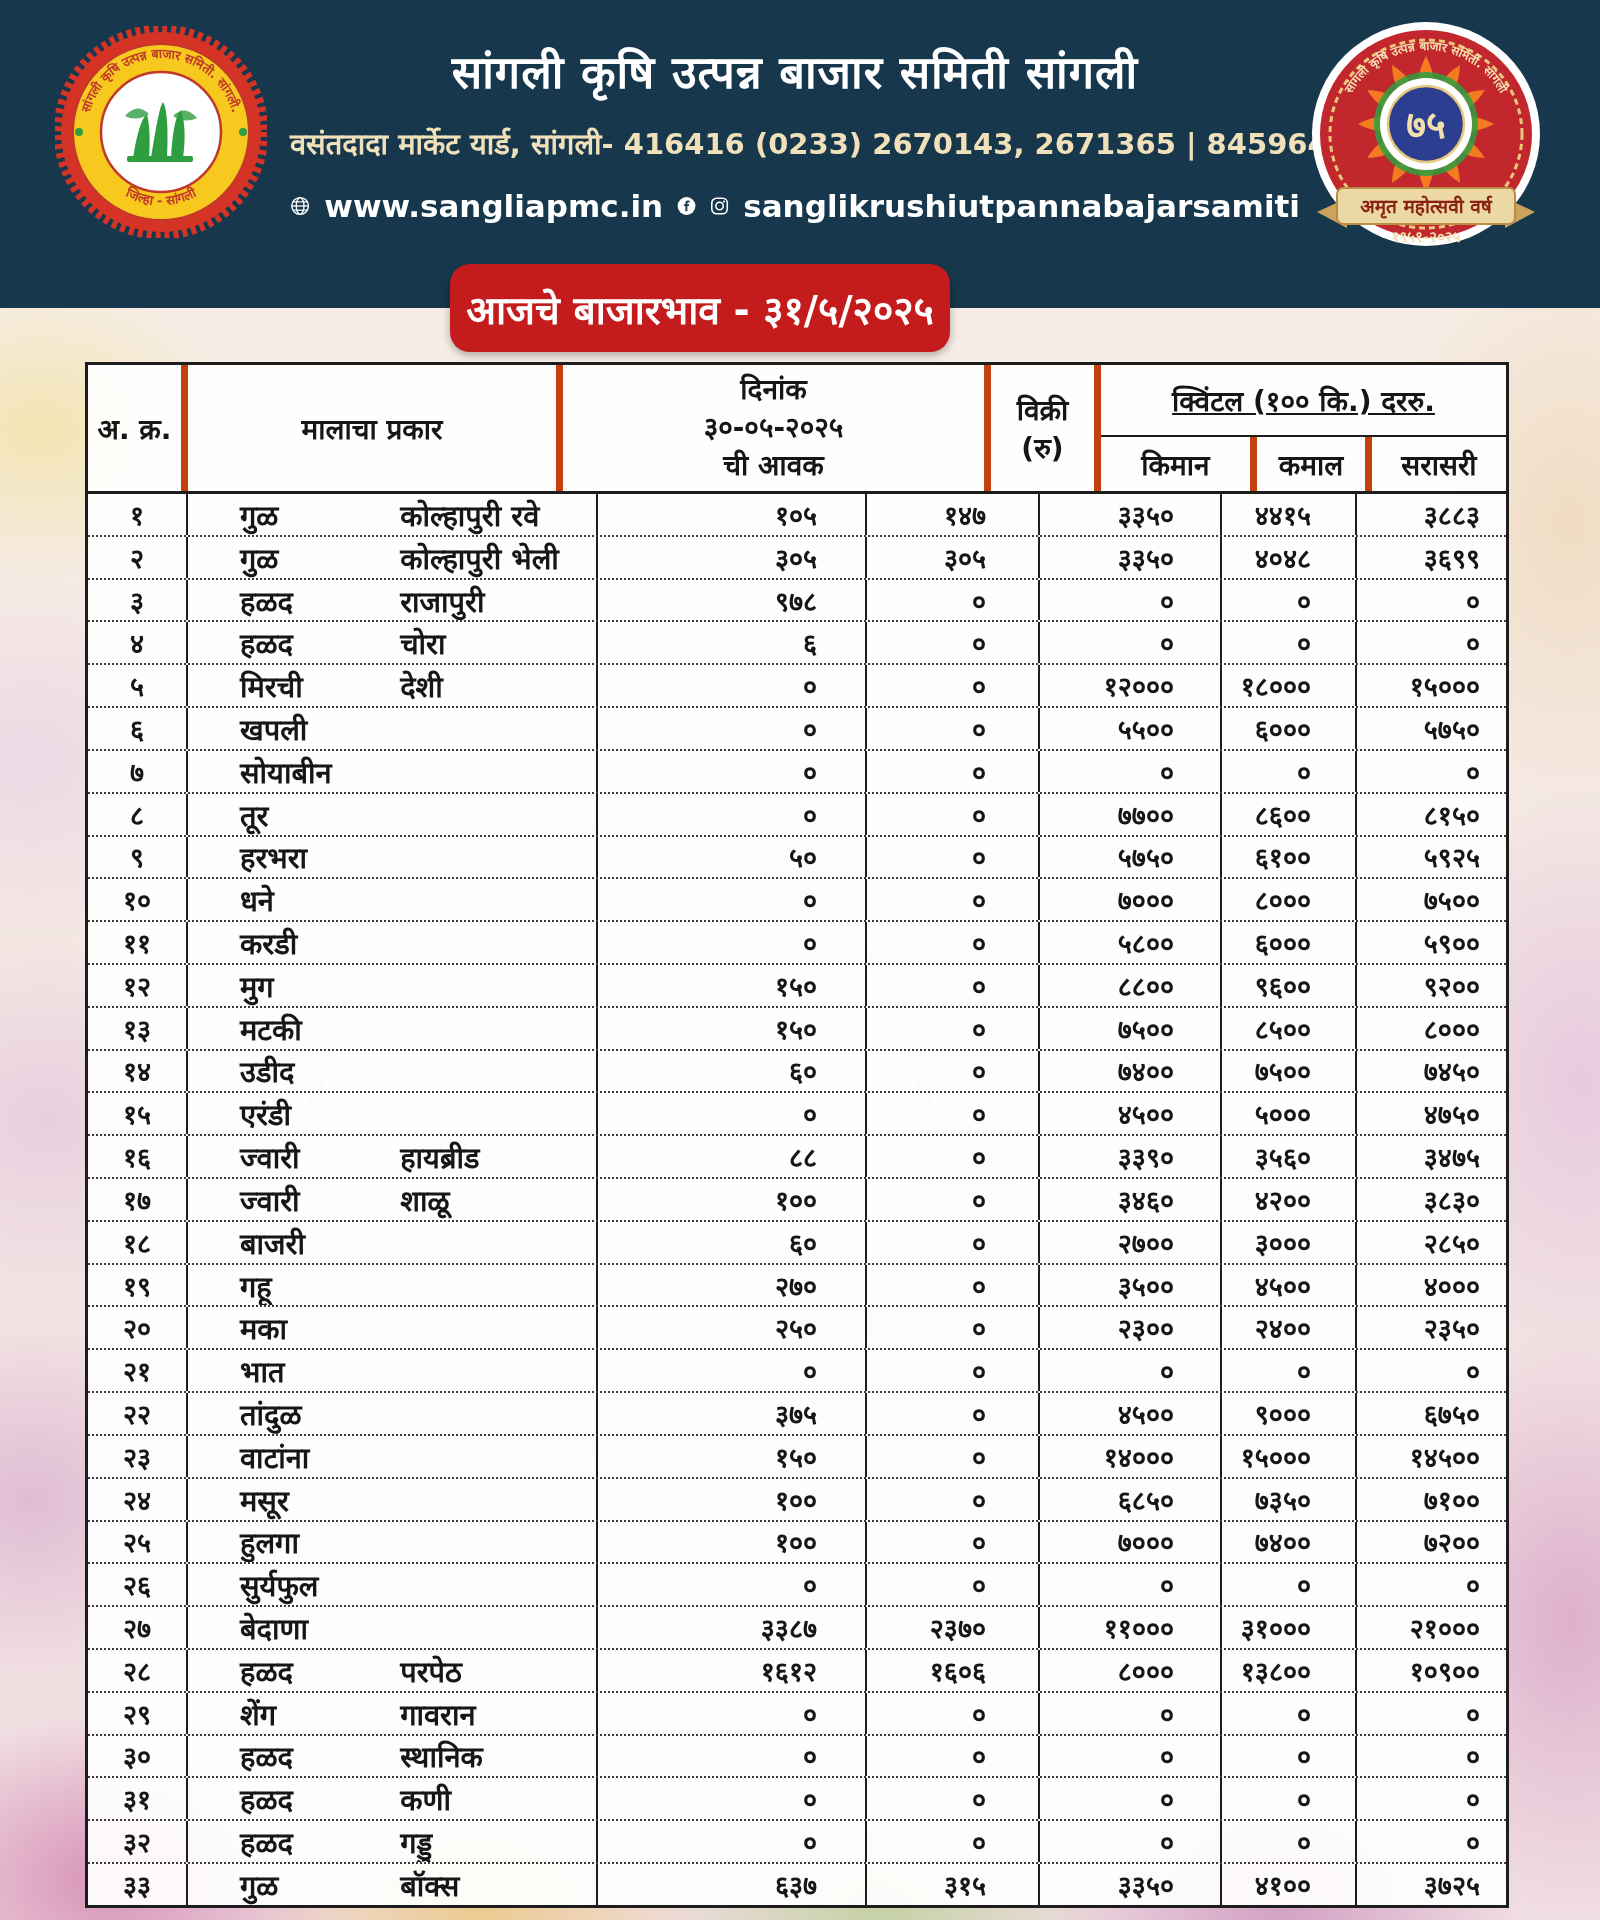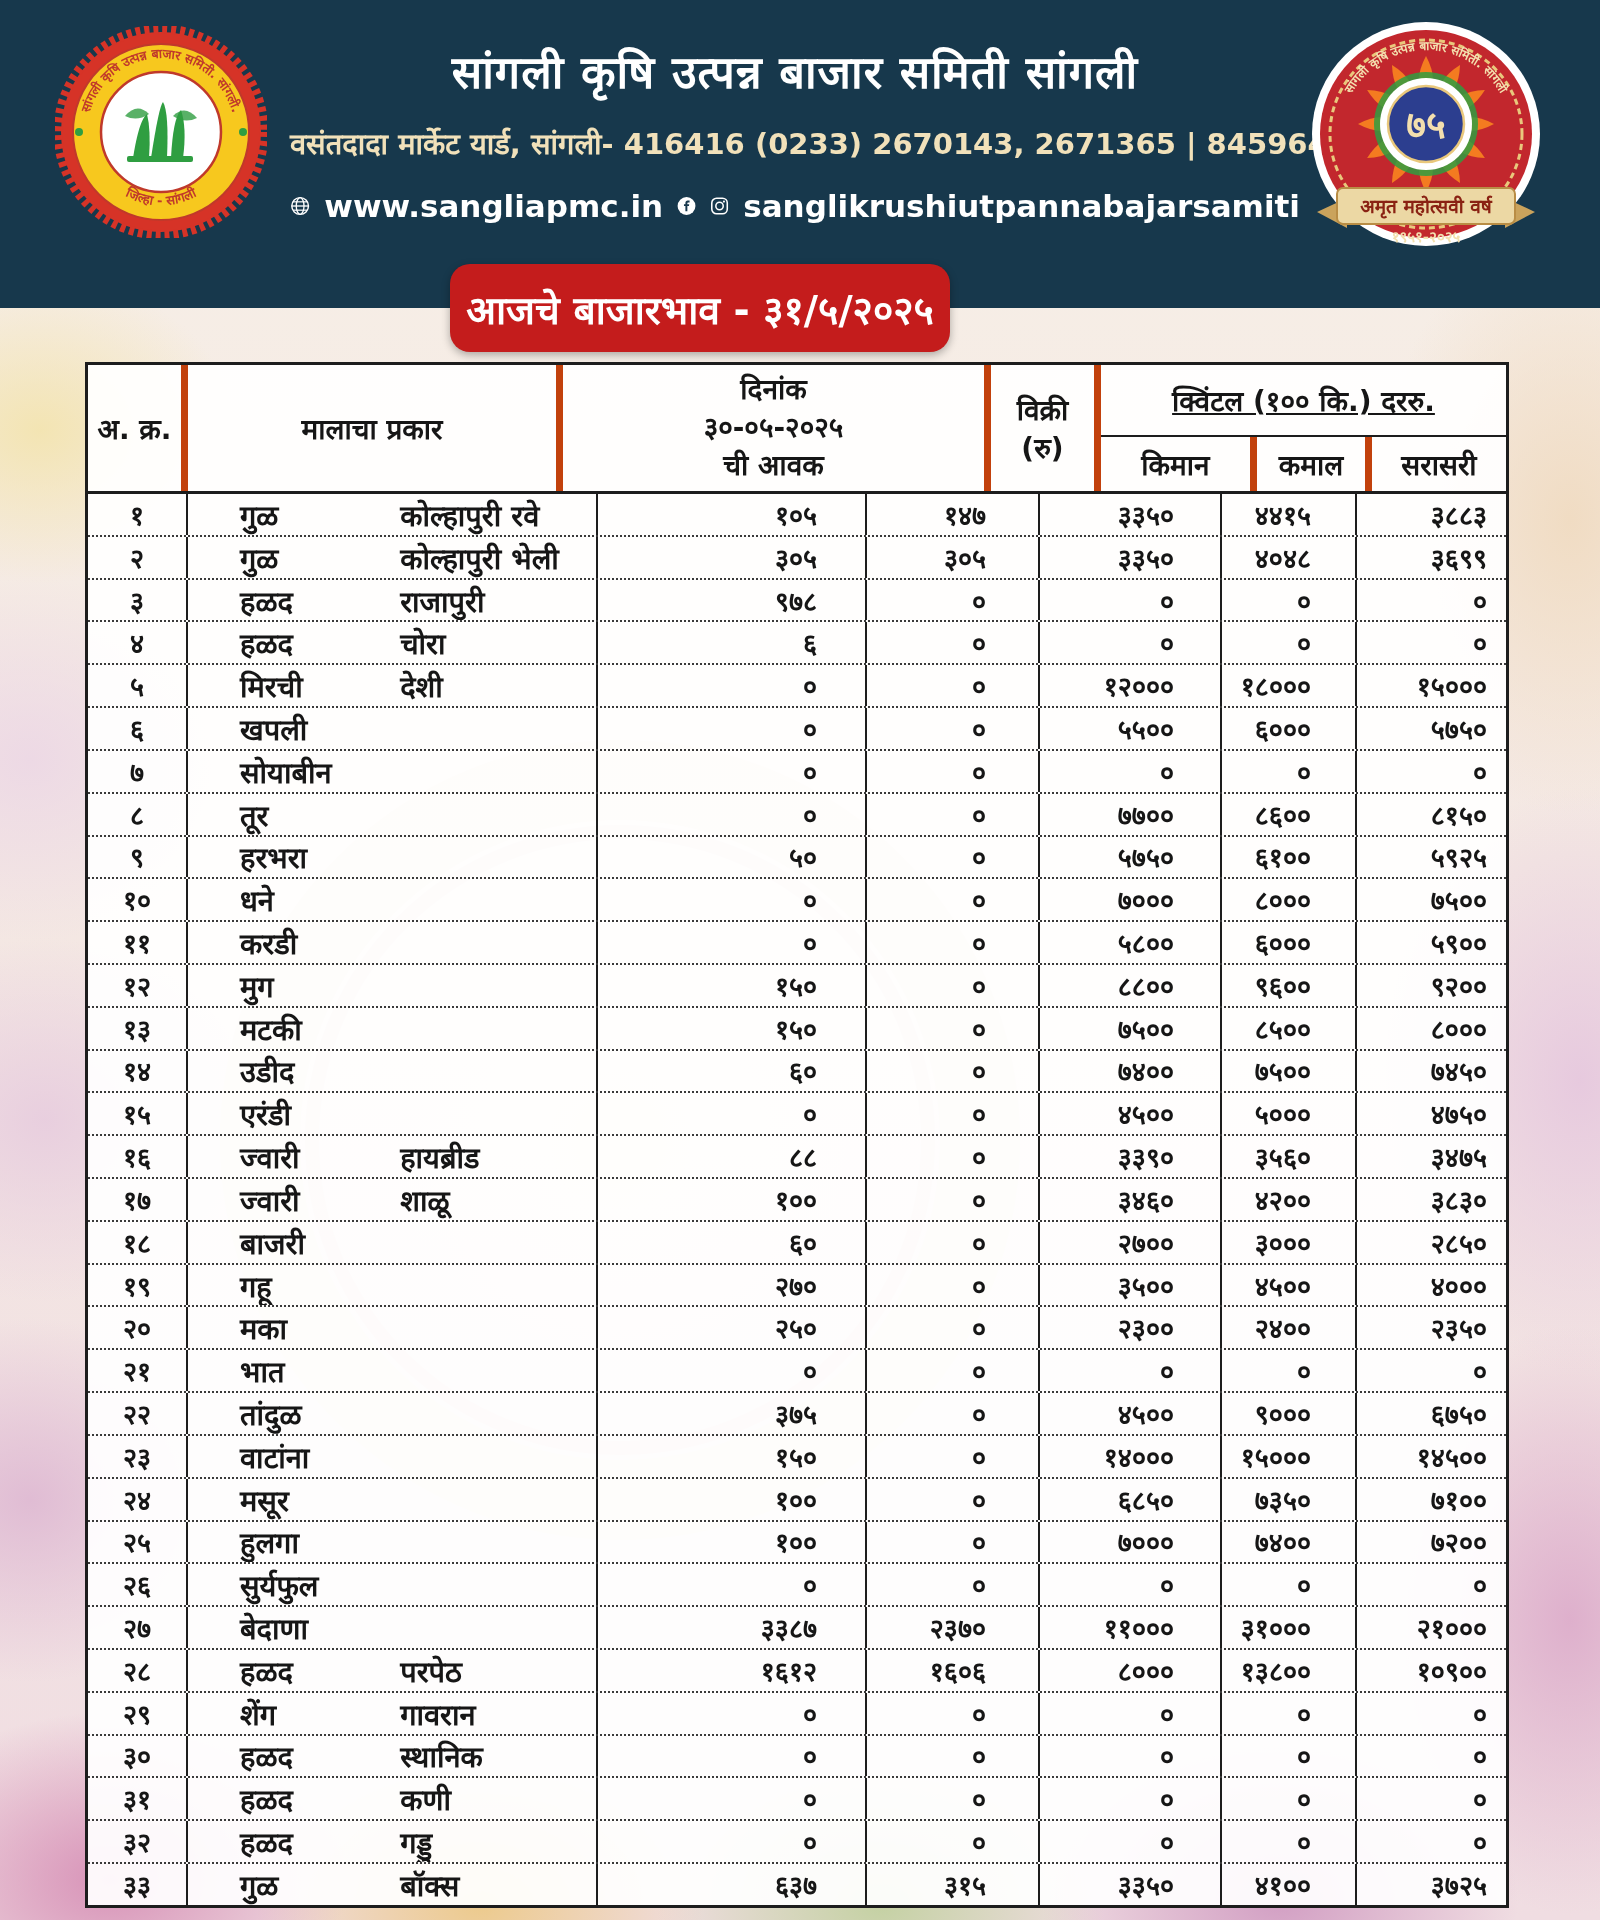--- a/index.html
+++ b/index.html
@@ -68,21 +68,21 @@
     border-bottom:2px dotted #3a3a3a; font-weight:bold; font-size:27px; }
   .trow:last-child { border-bottom:none; }
   .c { display:flex; align-items:center; border-right:2px solid #1d1d1d; overflow:hidden; }
   .c:last-child { border-right:none; }
   .c1 { justify-content:center; }
   .c2 { padding-left:52px; font-size:29px; }
   .c2 .vr { position:absolute; left:52%; }
   .c2 { position:relative; }
   .num { justify-content:flex-end; }
   .c3 { padding-right:48px; } .c4 { padding-right:52px; }
-  .c5 { padding-right:46px; } .c6 { padding-right:44px; } .c7 { padding-right:21px;margin-left:31px; }
+  .c5 { padding-right:46px; } .c6 { padding-right:44px; } .c7 { padding-right:28px;margin-left:31px; }
 </style>
 </head>
 <body>
 
 <div class="page" style="--header-bg: #17384c; --badge-red: #c41c1c;">
 
   <div class="wm wm1"></div>
   <div class="wm wm2"></div>
   <div class="wm wm3"></div>
 

